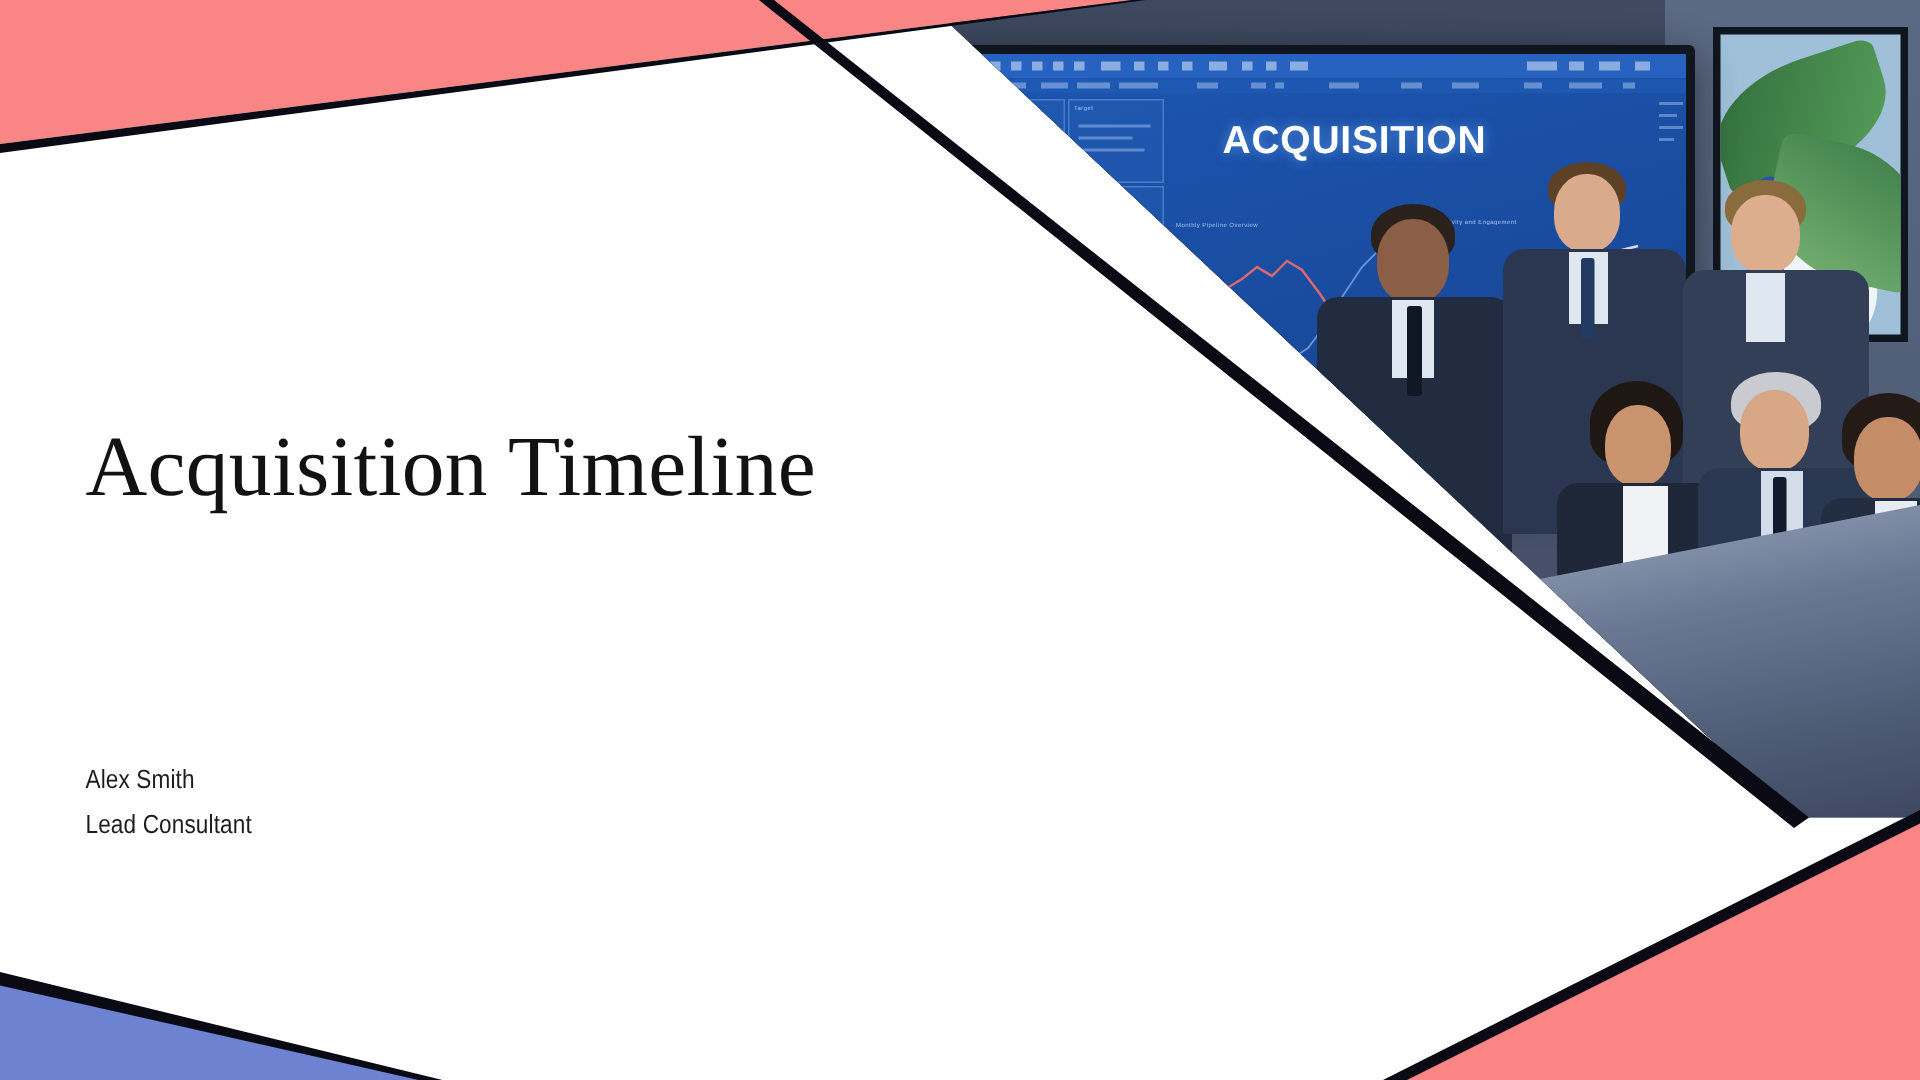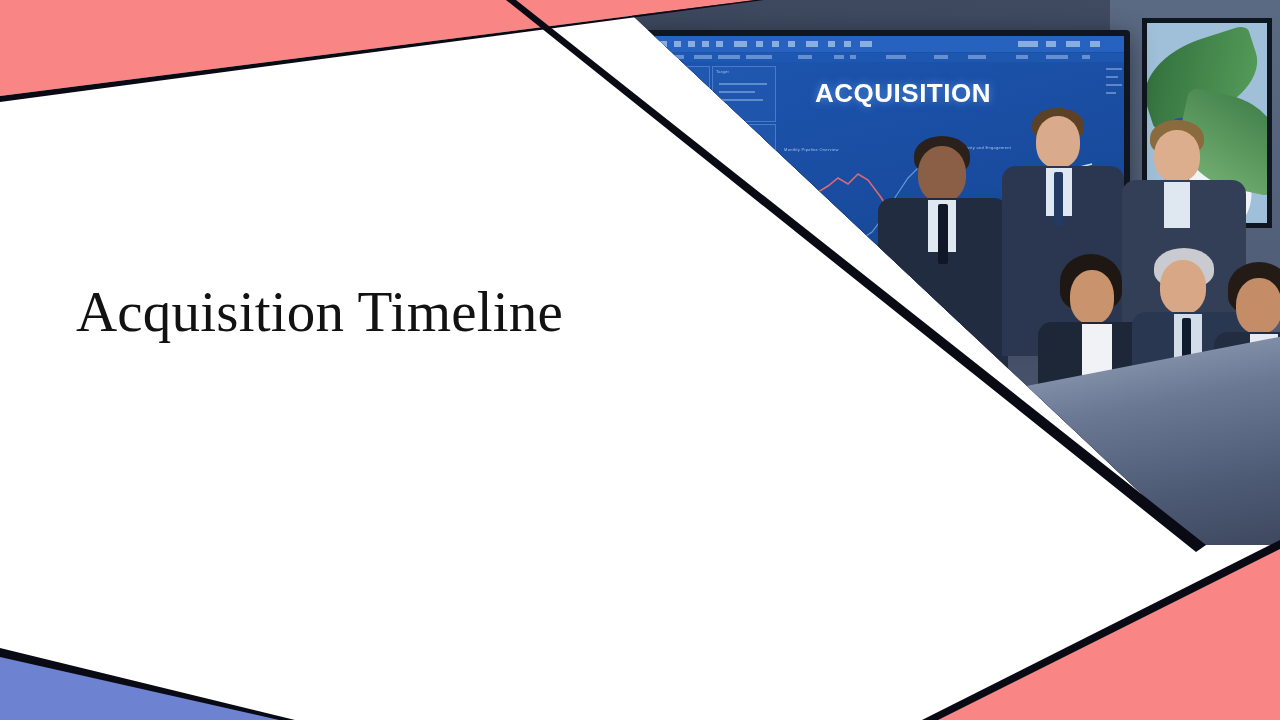--- a/index.html
+++ b/index.html
@@ -71,21 +71,21 @@
   .paper{position:absolute;background:#e8eef5;transform:skewY(-11deg);opacity:.92;}
 
   
   svg.shapes{position:absolute;left:0;top:0;width:1280px;height:720px;}
 
   
   .title{
     position:absolute;left:57px;top:279px;width:560px;
     font-family:"Liberation Serif",serif;
     font-size:57px;line-height:1.17;color:#121212;
-    letter-spacing:.2px;font-weight:400;margin-left:19px;
+    letter-spacing:.2px;font-weight:400;
   }
   .byline{position:absolute;left:57px;top:504px;width:420px;}
   .byline div{
     font-family:"Liberation Sans",sans-serif;
     font-size:17.5px;line-height:1.72;color:#1d1d1d;letter-spacing:.1px;
     transform:scaleX(.86);transform-origin:left center;
   }
 </style>
 </head>
 <body>
@@ -320,14 +320,18 @@
     <polygon points="1280,540 1280,549 938,720 922,720" fill="#0A0A14"></polygon>
 
     <polygon points="0,655 287,720 0,720" fill="#6E82D2"></polygon>
     <polygon points="0,648 295,720 279,720 0,657" fill="#0A0A14"></polygon>
   </svg>
 
   <div class="title">
     <span>Acquisition Timeline</span><br>
   </div>
 
+  <div class="byline">
+    <div>Alex Smith</div>
+    <div>Lead Consultant</div>
+  </div>
 
 </div>
 
 </body></html>

